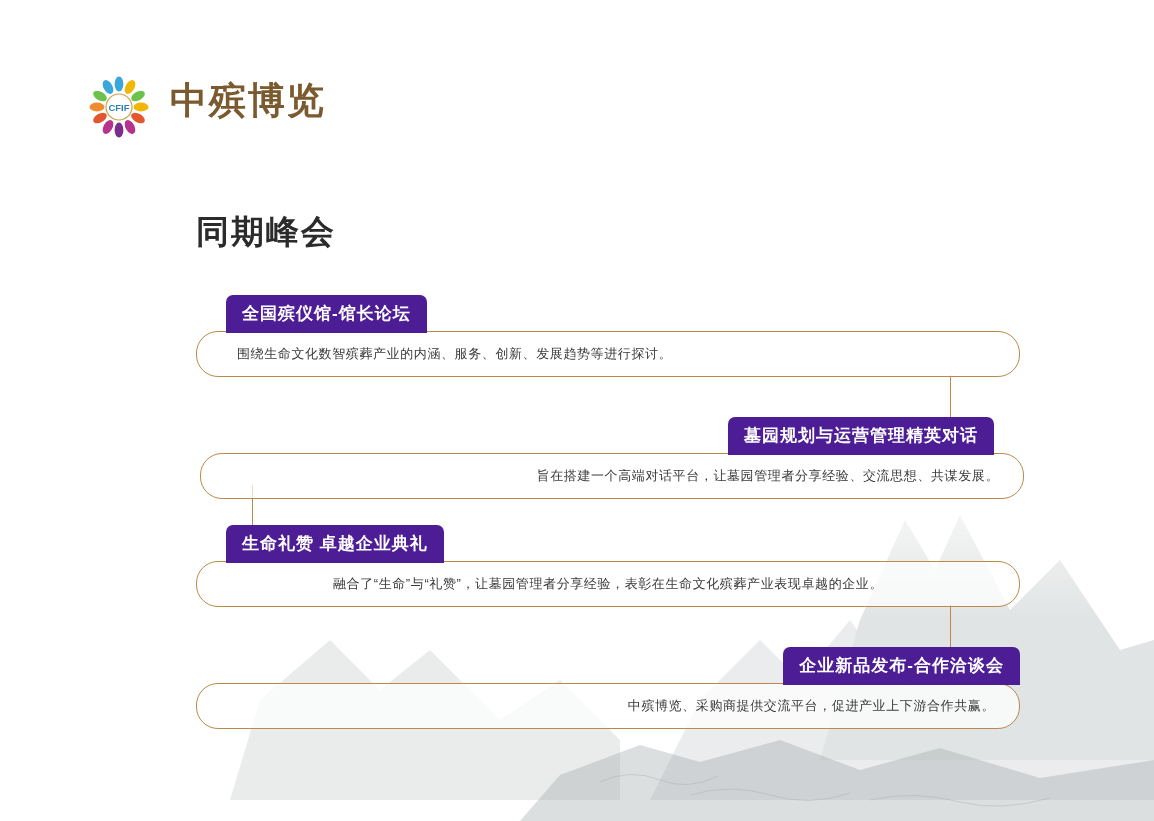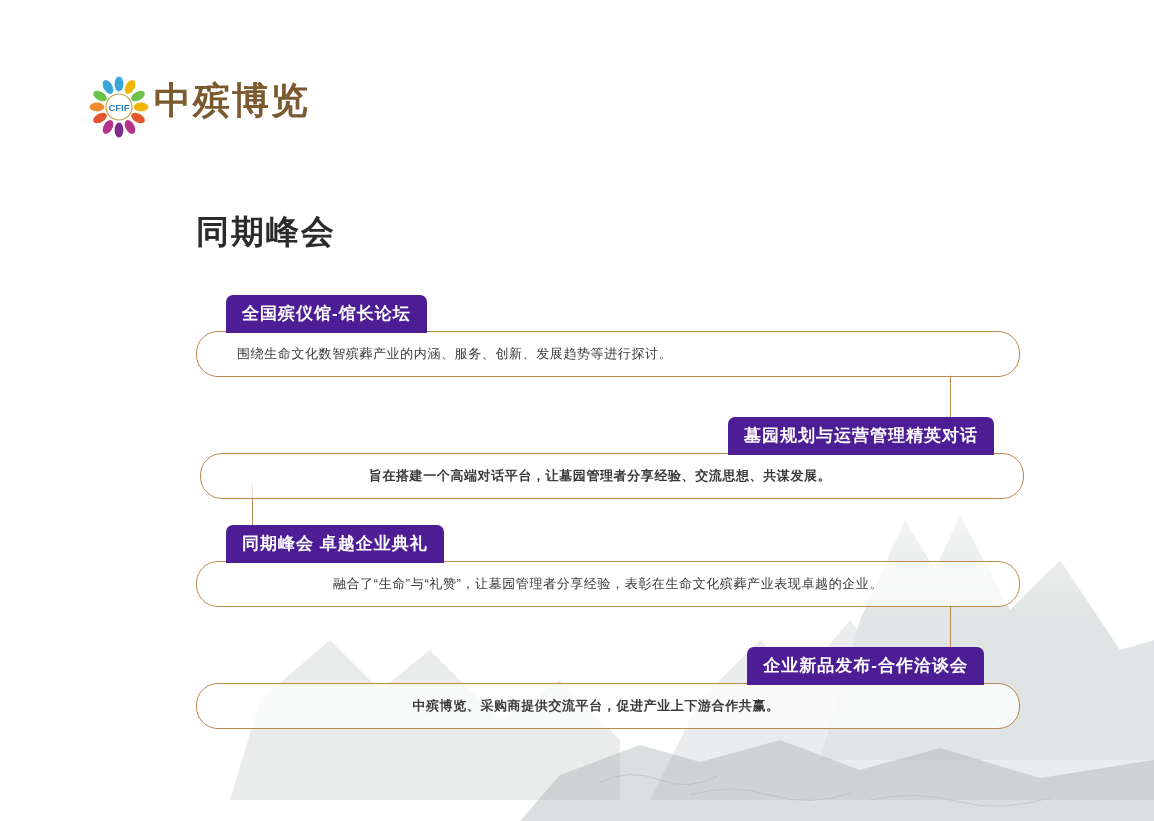--- a/index.html
+++ b/index.html
@@ -34,21 +34,21 @@
     z-index: 3;
   }
   .logo-mark {
     width: 62px;
     height: 62px;
     position: relative;
     flex: 0 0 auto;
   }
   .logo-mark svg { display: block; }
   .logo-text {
-    margin-left: 4px;
+    margin-left: 20px;
     font-family: "Liberation Serif", serif;
     font-size: 37px;
     font-weight: bold;
     letter-spacing: 2px;
     color: #7a5a2e;
     white-space: nowrap;
   }
 
   
   .page-title {
@@ -111,21 +111,21 @@
     z-index: 2;
   }
   .summit-desc {
     font-size: 13px;
     color: #3a3a3a;
     letter-spacing: 0.6px;
     white-space: nowrap;
   }
   .align-left  { justify-content: flex-start; }
   .align-left  .summit-desc { padding-left: 40px; }
-  .align-right { justify-content: center; font-weight: bold; }
+  .align-right { justify-content: flex-end; }
   .align-right .summit-desc { padding-right: 24px; }
   .align-center{ justify-content: center; }
 
   .row-right { text-align: right; }
 </style>
 </head>
 <body>
 
 <div class="bg-wash">
   <svg viewBox="0 0 1154 821" preserveAspectRatio="none" xmlns="http://www.w3.org/2000/svg">
@@ -198,26 +198,26 @@
   </div>
 
   <div class="summit-item row-right" style="left:200px; top:122px; width:824px;">
     <div class="summit-tag" style="margin-right:30px;">墓园规划与运营管理精英对话</div>
     <div class="summit-box align-right">
       <span class="summit-desc">旨在搭建一个高端对话平台，让墓园管理者分享经验、交流思想、共谋发展。</span>
     </div>
   </div>
 
   <div class="summit-item" style="left:196px; top:230px; width:824px;">
-    <div class="summit-tag tag-left">同期峰会 卓越企业典礼</div>
+    <div class="summit-tag tag-left">生命礼赞 卓越企业典礼</div>
     <div class="summit-box align-center">
       <span class="summit-desc">融合了“生命”与“礼赞”，让墓园管理者分享经验，表彰在生命文化殡葬产业表现卓越的企业。</span>
     </div>
   </div>
 
   <div class="summit-item row-right" style="left:196px; top:352px; width:824px;">
-    <div class="summit-tag" style="margin-right:36px;">企业新品发布-合作洽谈会</div>
+    <div class="summit-tag" style="">企业新品发布-合作洽谈会</div>
     <div class="summit-box align-right">
       <span class="summit-desc">中殡博览、采购商提供交流平台，促进产业上下游合作共赢。</span>
     </div>
   </div>
 
 </div>
 
 </body></html>

